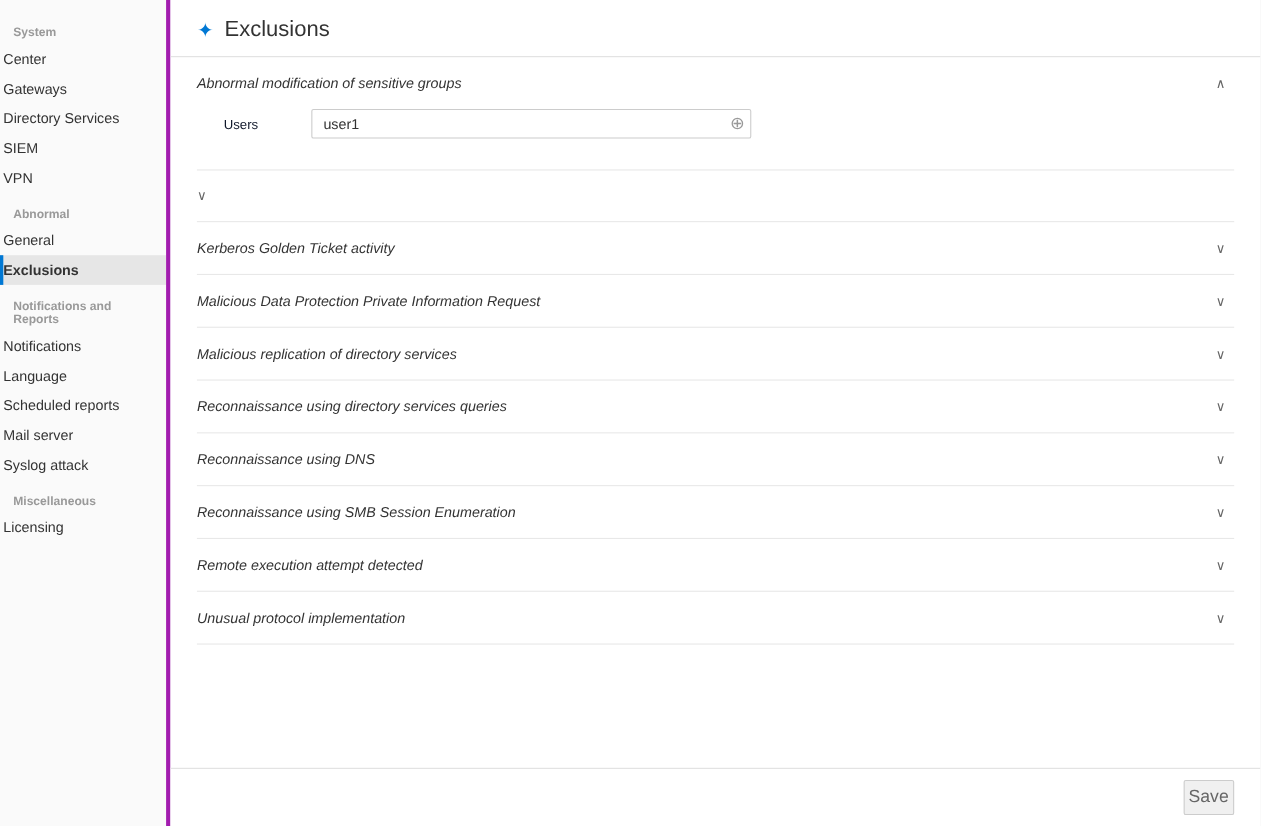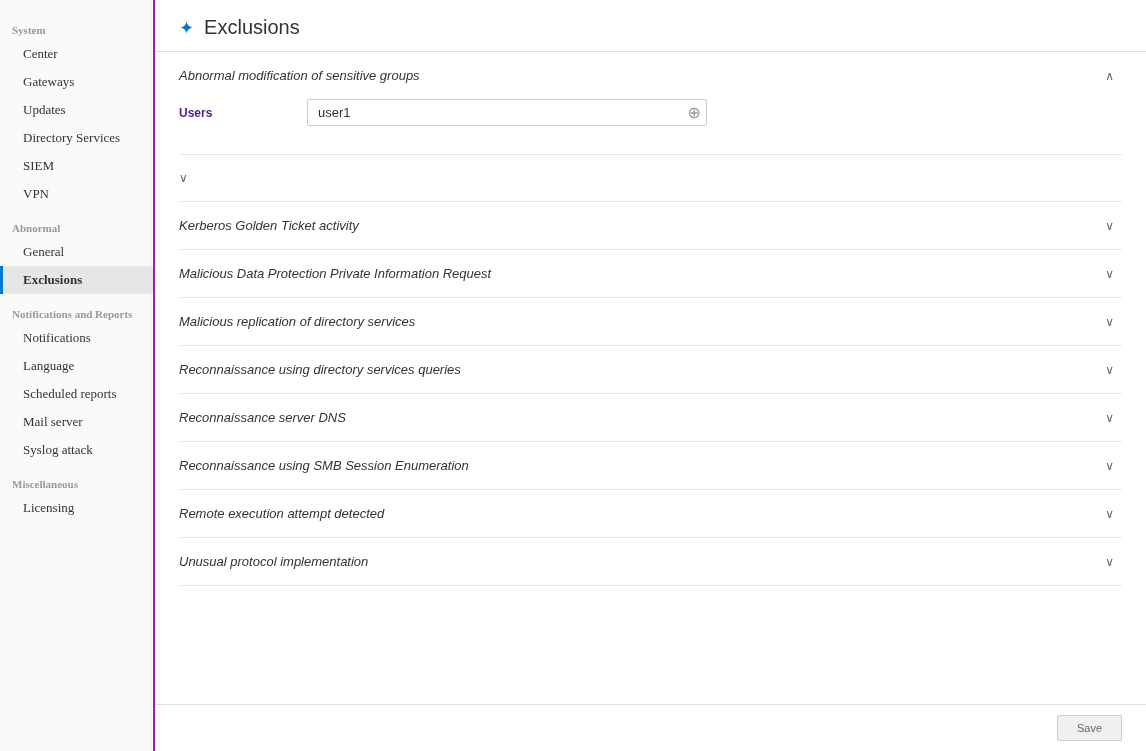--- a/index.html
+++ b/index.html
@@ -3,35 +3,34 @@
   <meta charset="utf-8">
   <style>
     * { box-sizing: border-box; margin: 0; padding: 0; }
     body { font-family: 'Segoe UI', Arial, sans-serif; font-size: 13px; color: #333; background: #f0f0f0; display: flex; height: 751px; overflow: hidden; }
 
     
     .sidebar {
       width: 155px;
       min-width: 155px;
       background: #fafafa;
-      border-right: 2px solid #a21caf;
+      border-right: 4px solid #a21caf;
       height: 100%;
       overflow-y: auto;
       padding: 10px 0;
-      font-family: Liberation Serif, serif;
     }
     .sidebar-section-label {
       font-size: 11px;
       color: #999;
       padding: 14px 12px 4px 12px;
       font-weight: 600;
       text-transform: none;
     }
     .sidebar-item {
-      padding: 6px 20px;
+      padding: 6px 0;
       cursor: pointer;
       color: #333;
       font-size: 13px;
       border-left: 3px solid transparent;
     }
     .sidebar-item.active {
       background: #e6e6e6;
       border-left: 3px solid #0078d4;
       font-weight: 600;
     }
@@ -96,30 +95,28 @@
       padding: 0 0 20px 0;
     }
     .exclusion-row {
       display: flex;
       align-items: center;
       gap: 24px;
       margin-bottom: 8px;
     }
     .exclusion-label {
       font-size: 12px;
-      color: #4c1d95;
+      color: #0f172a;
       width: 80px;
-      text-align: left;
-      font-weight: bold;
+      text-align: center;
     }
     .exclusion-input-wrap {
       flex: 1;
       max-width: 400px;
       position: relative;
-      margin-left: 24px;
     }
     .exclusion-input {
       width: 100%;
       border: 1px solid #ccc;
       border-radius: 2px;
       padding: 5px 30px 5px 10px;
       font-size: 13px;
       color: #333;
       background: #fff;
       outline: none;
@@ -140,37 +137,36 @@
 
     
     .main-footer {
       padding: 10px 24px;
       border-top: 1px solid #e0e0e0;
       display: flex;
       justify-content: flex-end;
       background: #fff;
     }
     .save-btn {
-      padding: 6px 19px;
+      padding: 6px 4px;
       background: #f0f0f0;
       border: 1px solid #ccc;
       border-radius: 2px;
-      font-size: 11px;
+      font-size: 16px;
       color: #666;
       cursor: pointer;
     }
   </style>
 </head>
 <body>
 
 <nav class="sidebar">
 <div class="sidebar-section-label">System</div>
     <div class="sidebar-item">Center</div>
     <div class="sidebar-item">Gateways</div>
-    <div class="sidebar-item">Updates</div>
     <div class="sidebar-item">Directory Services</div>
     <div class="sidebar-item">SIEM</div>
     <div class="sidebar-item">VPN</div>
     <div class="sidebar-section-label">Abnormal</div>
     <div class="sidebar-item">General</div>
     <div class="sidebar-item active">Exclusions</div>
     <div class="sidebar-section-label">Notifications and Reports</div>
     <div class="sidebar-item">Notifications</div>
     <div class="sidebar-item">Language</div>
     <div class="sidebar-item">Scheduled reports</div>
@@ -222,21 +218,21 @@
         </div>
       </div>
       <div class="exclusion-item">
         <div class="exclusion-header">
           <span class="exclusion-title">Reconnaissance using directory services queries</span>
           <span class="chevron">∨</span>
         </div>
       </div>
       <div class="exclusion-item">
         <div class="exclusion-header">
-          <span class="exclusion-title">Reconnaissance server DNS</span>
+          <span class="exclusion-title">Reconnaissance using DNS</span>
           <span class="chevron">∨</span>
         </div>
       </div>
       <div class="exclusion-item">
         <div class="exclusion-header">
           <span class="exclusion-title">Reconnaissance using SMB Session Enumeration</span>
           <span class="chevron">∨</span>
         </div>
       </div>
       <div class="exclusion-item">

